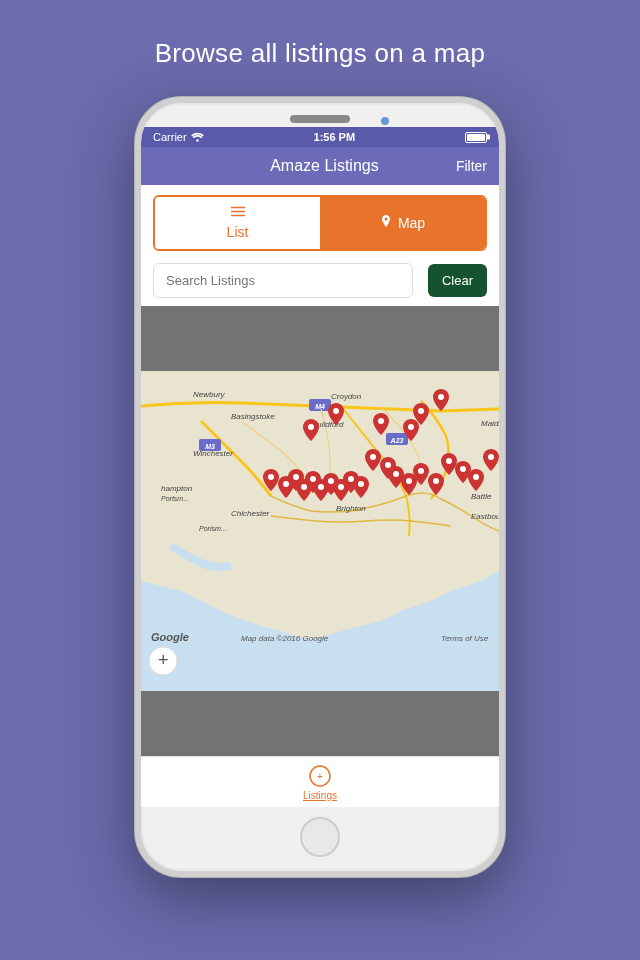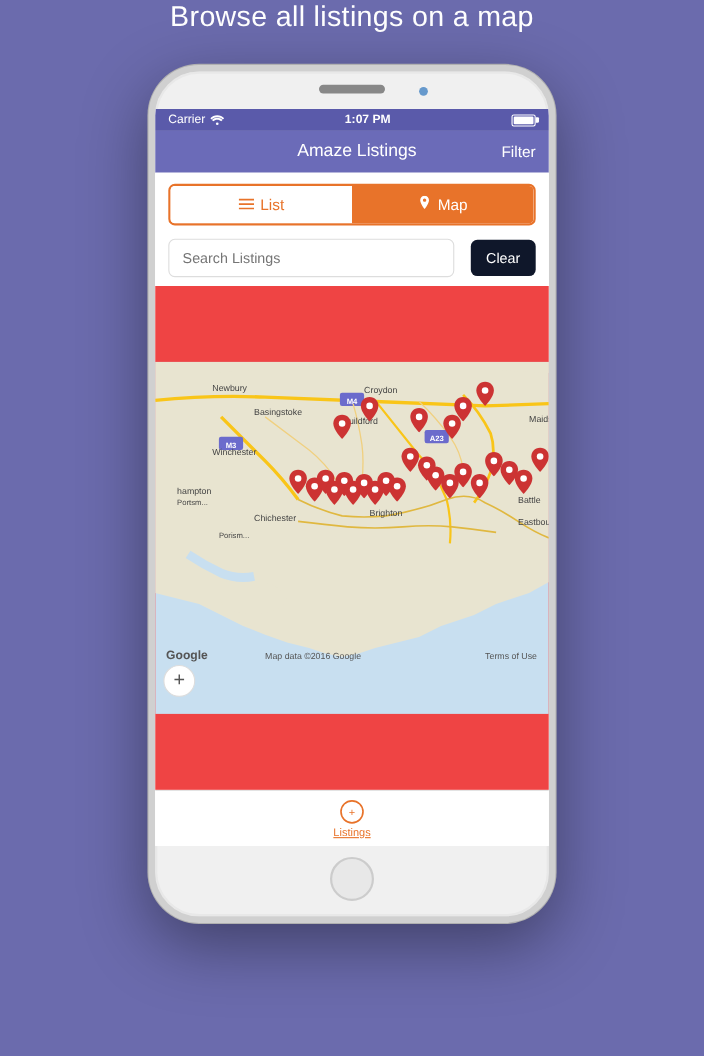--- a/index.html
+++ b/index.html
@@ -12,20 +12,21 @@
       flex-direction: column;
       align-items: center;
       overflow: hidden;
     }
 
     .page-title {
       color: white;
       font-size: 26px;
       font-weight: 300;
       text-align: left;
+      margin-top: 38px;
       margin-bottom: 28px;
       letter-spacing: 0.3px;
     }
 
     
     .phone-frame {
       width: 370px;
       height: 780px;
       background: #f0f0f0;
       border-radius: 46px;
@@ -70,21 +71,21 @@
     }
 
     
     .phone-screen {
       width: 100%;
       flex: 1;
       background: white;
       display: flex;
       flex-direction: column;
       overflow: hidden;
-      margin-top: 14px;
+      margin-top: 4px;
     }
 
     
     .status-bar {
       background: #5a5aaa;
       display: flex;
       justify-content: space-between;
       align-items: center;
       padding: 4px 12px;
       flex-shrink: 0;
@@ -187,20 +188,21 @@
       display: flex;
       align-items: center;
       justify-content: center;
       gap: 6px;
       cursor: pointer;
     }
 
     .toggle-btn.list {
       background: white;
       color: #e8732a;
+      flex-direction: column;
     }
 
     .toggle-btn.map {
       background: #e8732a;
       color: white;
     }
 
     
     .search-area {
       background: white;
@@ -221,37 +223,38 @@
       flex: 1;
       padding: 9px 12px;
       border: 1.5px solid #ddd;
       border-radius: 6px;
       font-size: 13px;
       color: #999;
       outline: none;
     }
 
     .btn-orange {
-      background: #0f172a;
+      background: #14532d;
       color: white;
       border: none;
       border-radius: 6px;
       padding: 9px 14px;
       font-size: 13px;
       font-weight: 500;
       cursor: pointer;
       white-space: nowrap;
     }
 
     
     .map-area {
       flex: 1;
       position: relative;
       overflow: hidden;
-      background: #ef4444;
+      background: #737373;
+      font-style: italic;
     }
 
     
     .map-svg {
       width: 100%;
       height: 100%;
       position: absolute;
       top: 0;
       left: 0;
     }
@@ -370,21 +373,21 @@
 
     <div class="status-bar">
       <div class="status-carrier">
         <span>Carrier</span>
         <svg width="13" height="10" viewBox="0 0 13 10">
           <path d="M6.5 2.5C8.5 2.5 10.3 3.3 11.6 4.6L12.8 3.4C11.2 1.8 9 0.8 6.5 0.8C4 0.8 1.8 1.8 0.2 3.4L1.4 4.6C2.7 3.3 4.5 2.5 6.5 2.5Z" fill="white"></path>
           <path d="M6.5 4.8C7.9 4.8 9.2 5.4 10.1 6.3L11.3 5.1C10.1 3.9 8.4 3.1 6.5 3.1C4.6 3.1 2.9 3.9 1.7 5.1L2.9 6.3C3.8 5.4 5.1 4.8 6.5 4.8Z" fill="white"></path>
           <circle cx="6.5" cy="8.5" r="1.2" fill="white"></circle>
         </svg>
       </div>
-      <div class="status-time">1:07 PM</div>
+      <div class="status-time">1:56 PM</div>
       <div class="status-battery">
         <div class="battery-icon">
           <div class="battery-fill"></div>
         </div>
       </div>
     </div>
 
     <div class="nav-bar">
       <span style="width:40px"></span>
       <span class="nav-title">Amaze Listings</span>

